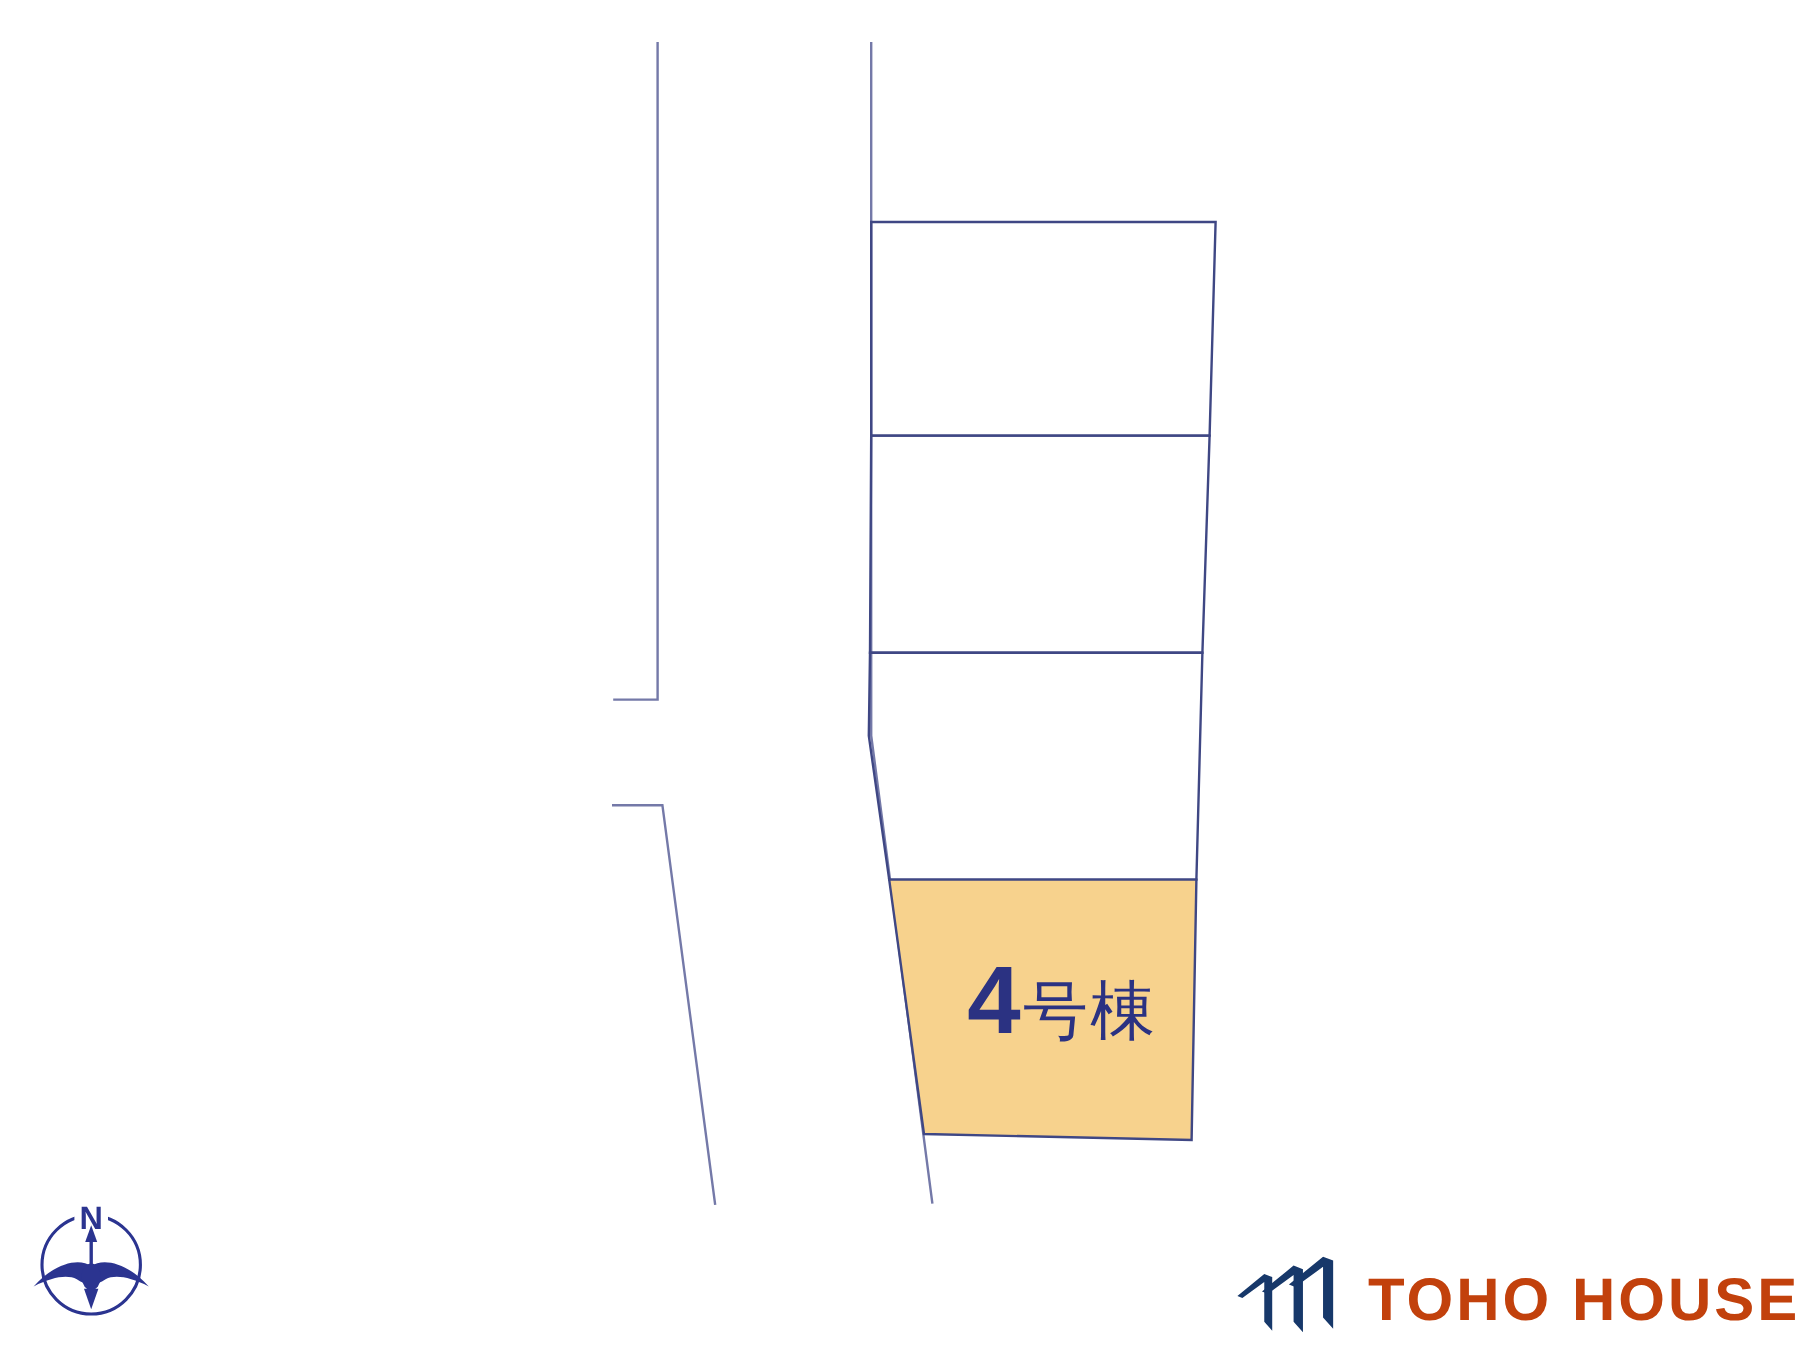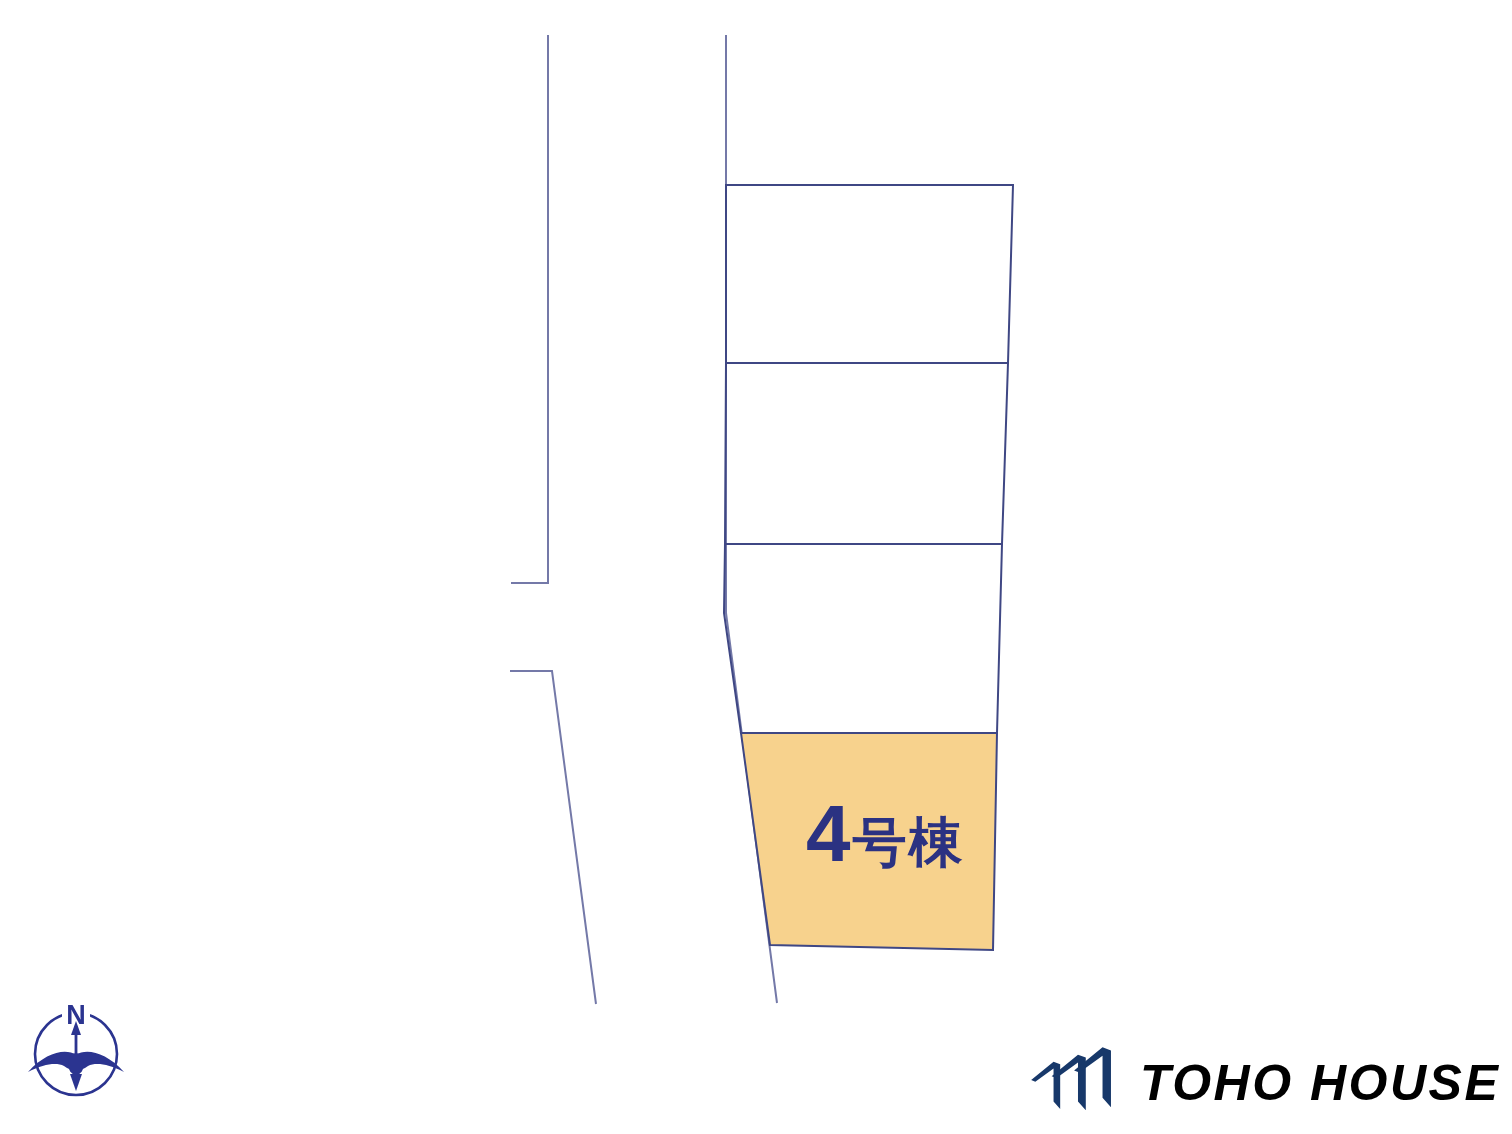--- a/index.html
+++ b/index.html
@@ -32,21 +32,21 @@
     line-height: 1;
     white-space: nowrap;
   }
   .plot-label .num {
     font-size: 80px;
     font-weight: 600;
     letter-spacing: 2px;
   }
   .plot-label .suffix {
     font-size: 54px;
-    font-weight: 700;
+    font-weight: 400;
     letter-spacing: 2px;
     margin-top: 12px;
   }
   .compass {
     position: absolute;
     left: 16px;
     top: 992px;
     width: 120px;
     height: 115px;
   }
@@ -109,16 +109,16 @@
   </svg>
 
   <div class="logo">
     <svg class="logo-mark" viewBox="0 0 95 82">
       <g fill="#17386a">
         <path transform="translate(0,16) scale(0.85)" d="M0,27 L27,5 L35,8 L35,62 L27,53 L27,13 L5,29 Z"></path>
         <path transform="translate(21,8)" d="M0,27 L27,5 L35,8 L35,62 L27,53 L27,13 L5,29 Z"></path>
         <path transform="translate(44,0) scale(1.08)" d="M0,27 L27,5 L35,8 L35,62 L27,53 L27,13 L5,29 Z"></path>
       </g>
     </svg>
-    <span class="logo-text" style="color: #000000; font-style: italic;">TOHO HOUSE</span>
+    <span class="logo-text" style="color: #c2410c;">TOHO HOUSE</span>
   </div>
 
 </div>
 
 </body></html>

